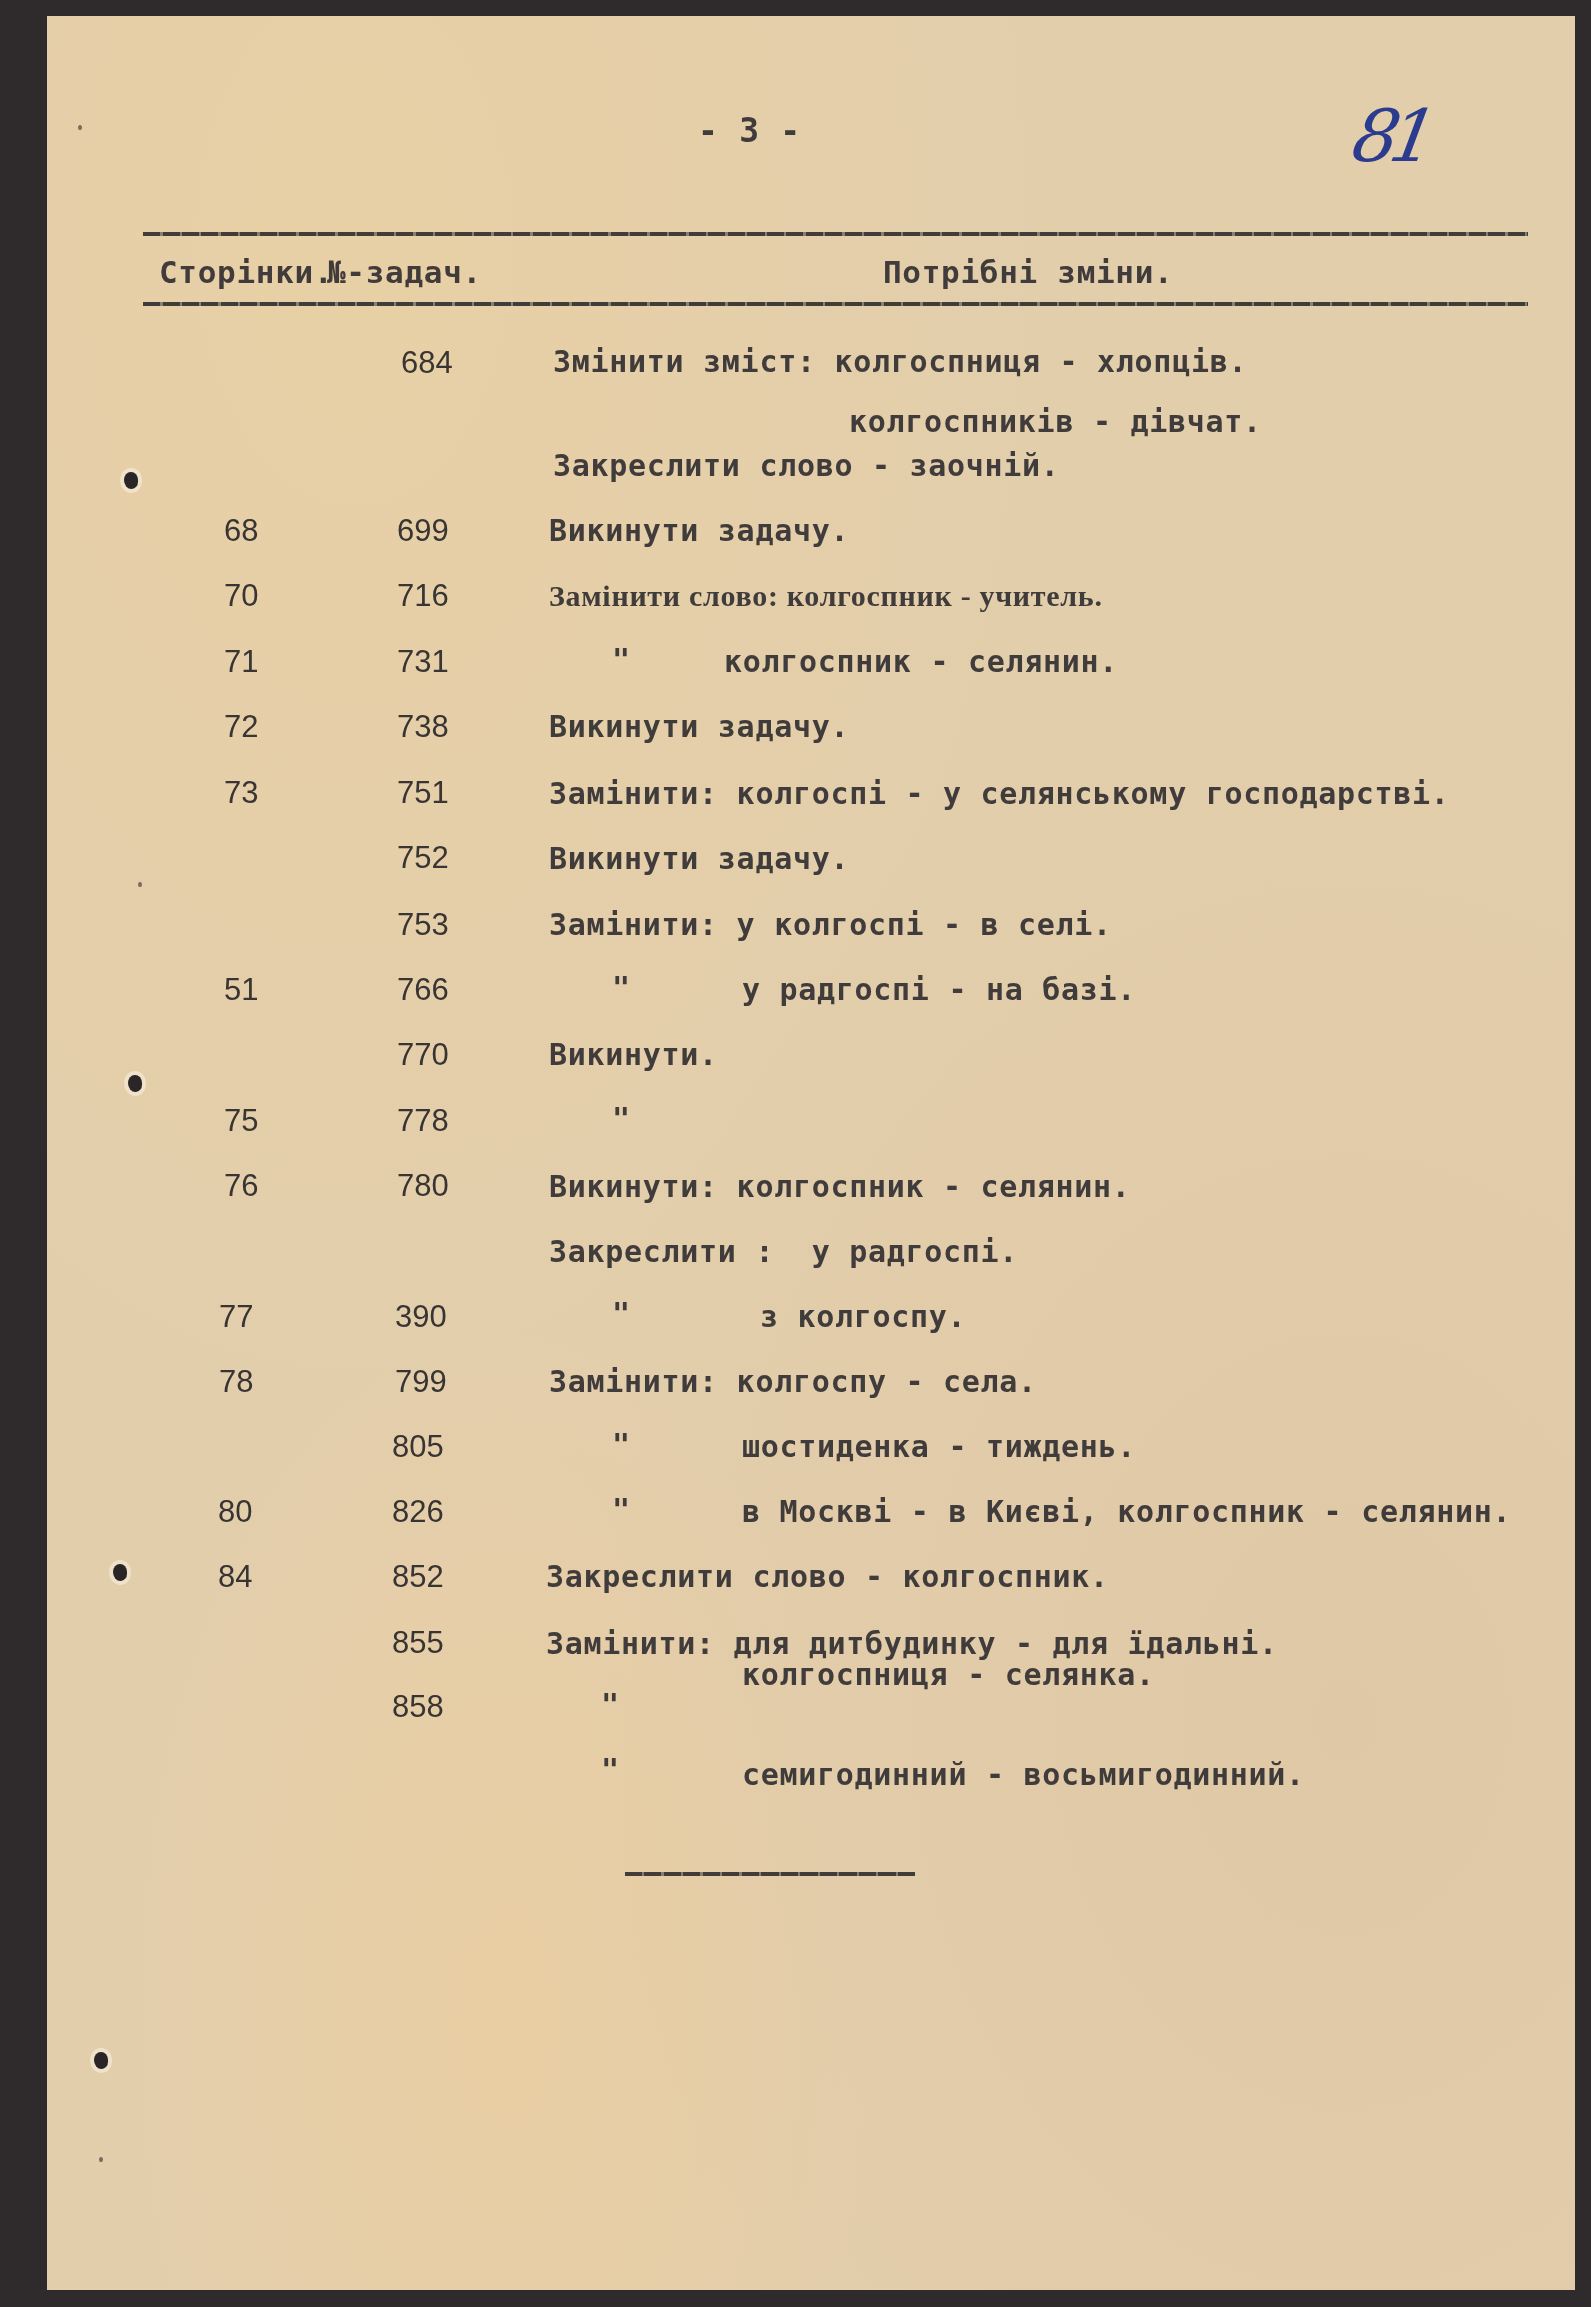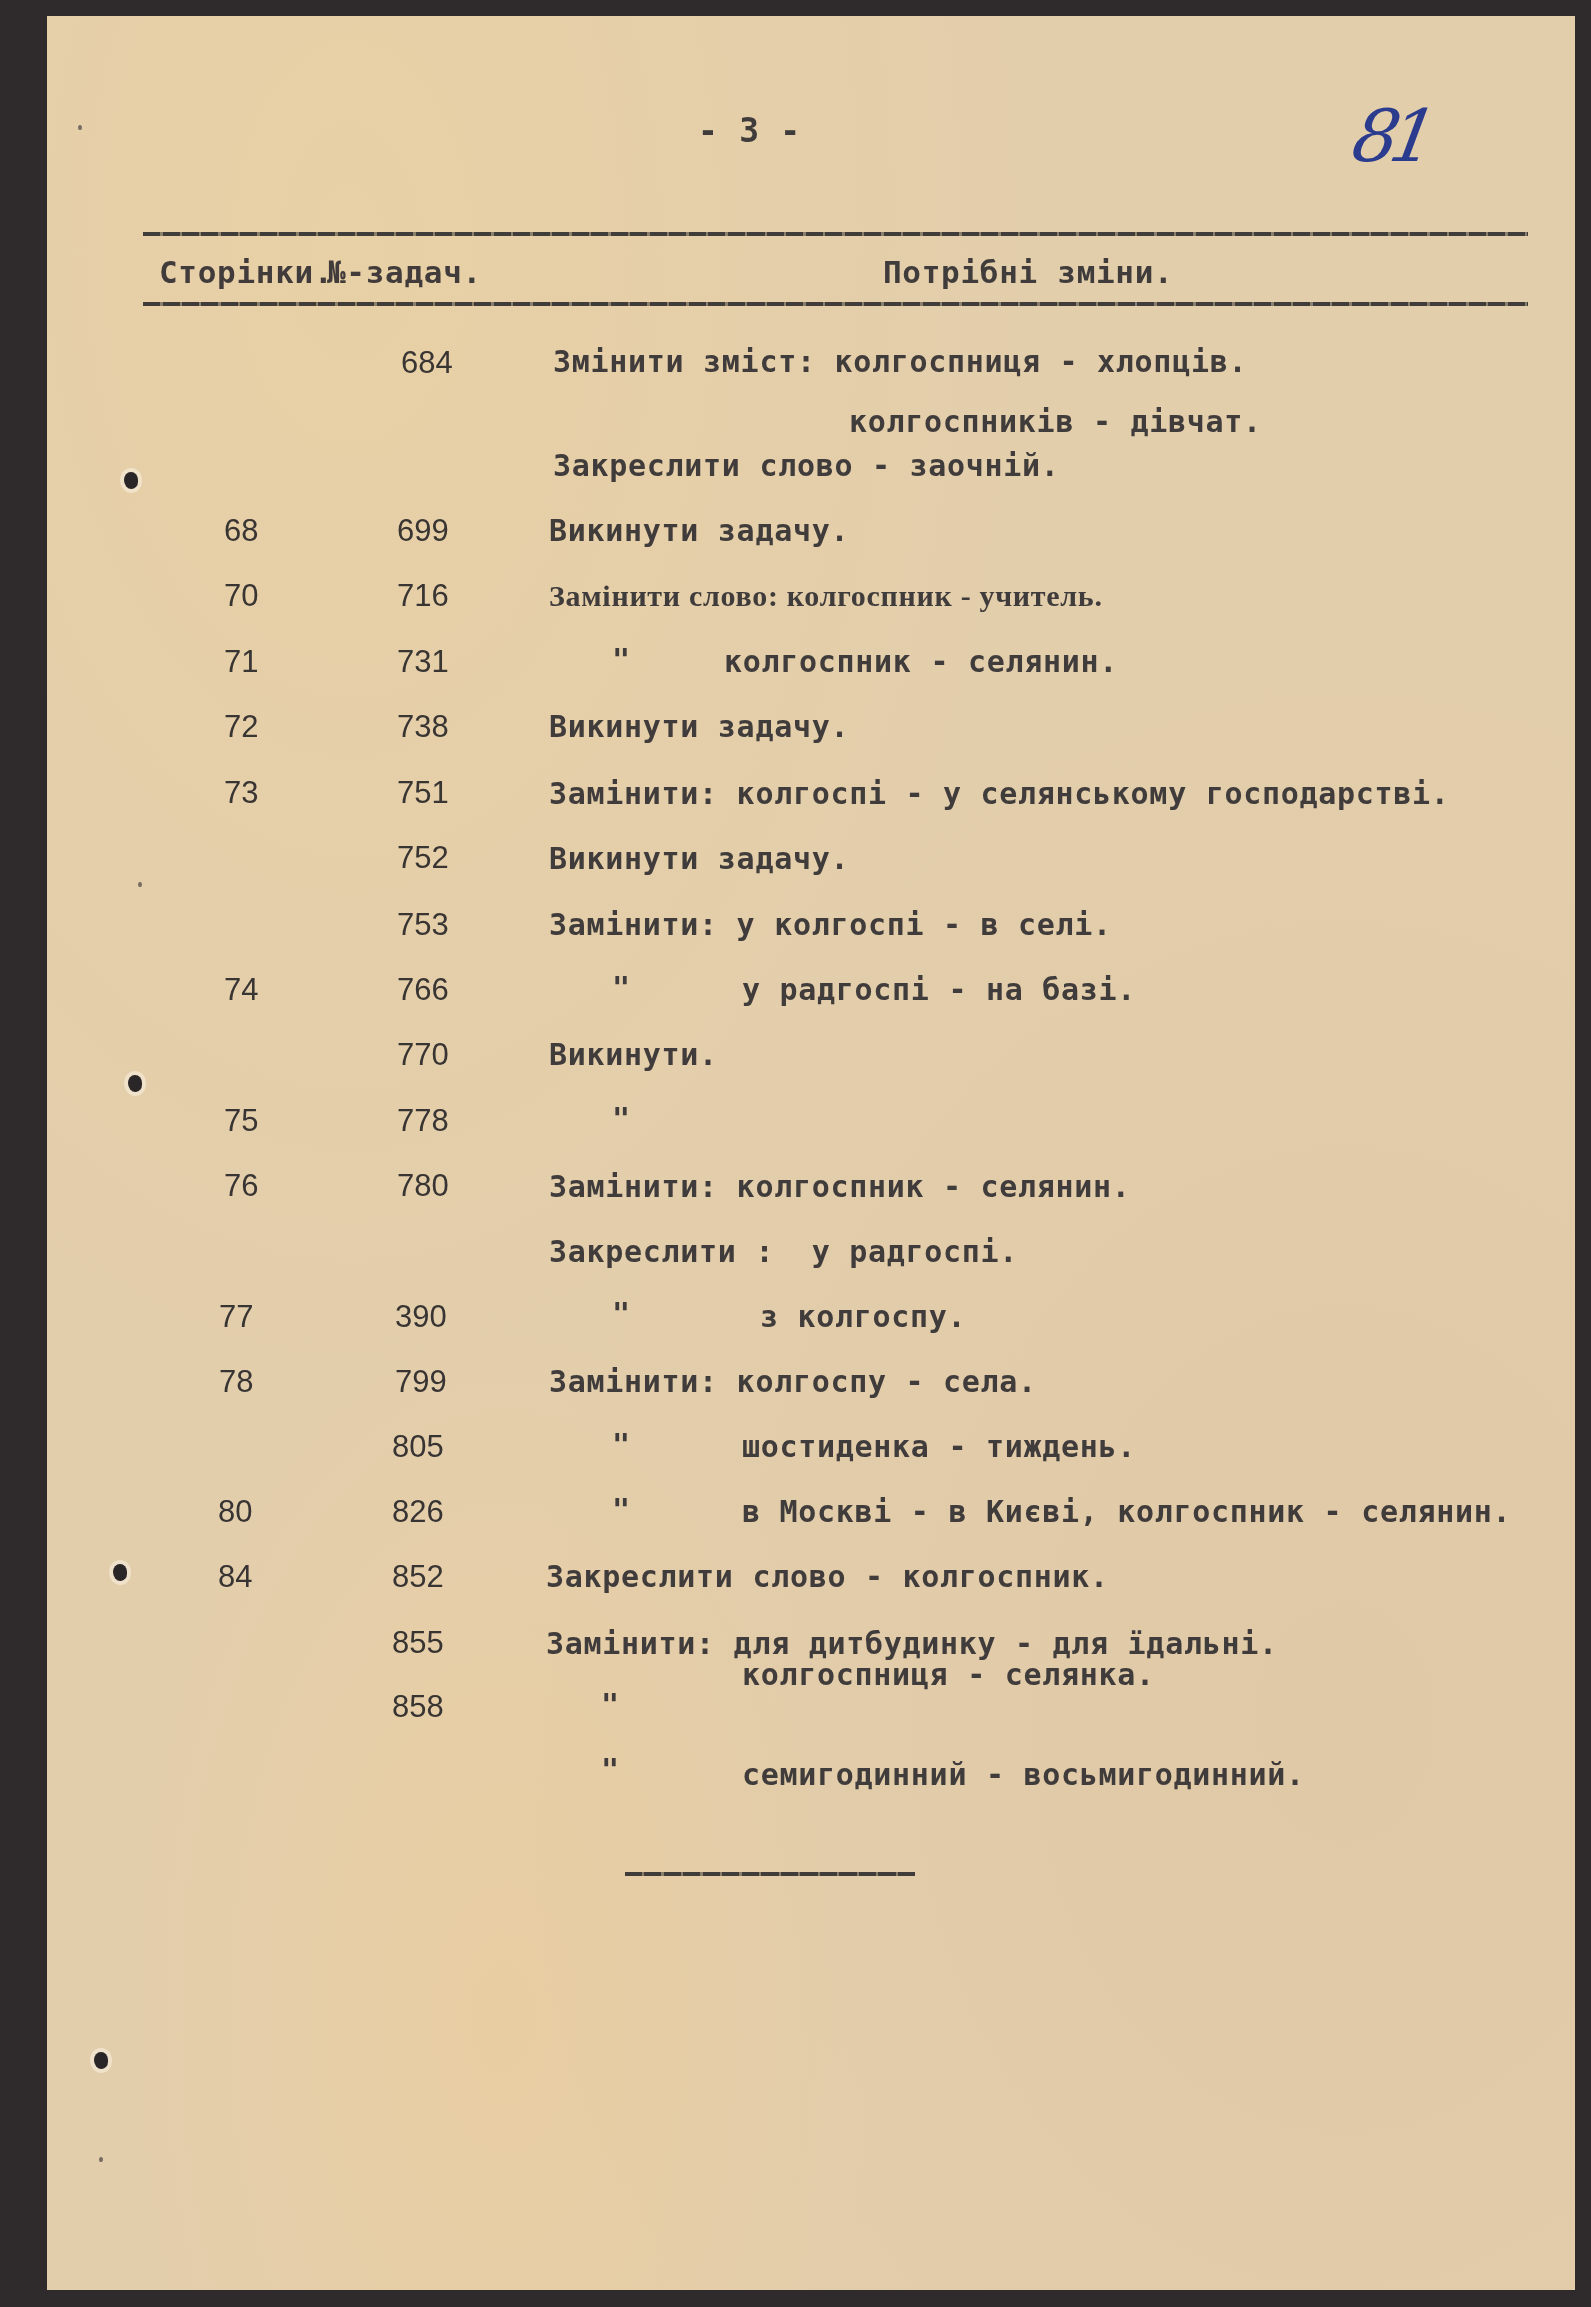--- a/index.html
+++ b/index.html
@@ -94,41 +94,41 @@
     <div class="t num" style="left:350px; top:826px;">752</div>
     <div class="t" style="left:502px; top:828px;">Викинути задачу.</div>
   </div>
 
   <div>
     <div class="t num" style="left:350px; top:893px;">753</div>
     <div class="t" style="left:502px; top:894px;">Замінити: у колгоспі - в селі.</div>
   </div>
 
   <div>
-    <div class="t num" style="left:177px; top:958px;">74</div>
+    <div class="t num" style="left:177px; top:958px;">51</div>
     <div class="t num" style="left:350px; top:958px;">766</div>
     <div class="t" style="left:565px; top:957px;">"</div>
     <div class="t" style="left:695px; top:959px;">у радгоспі - на базі.</div>
   </div>
 
   <div>
     <div class="t num" style="left:350px; top:1023px;">770</div>
     <div class="t" style="left:502px; top:1024px;">Викинути.</div>
   </div>
 
   <div>
     <div class="t num" style="left:177px; top:1089px;">75</div>
     <div class="t num" style="left:350px; top:1089px;">778</div>
     <div class="t" style="left:565px; top:1088px;">"</div>
   </div>
 
   <div>
     <div class="t num" style="left:177px; top:1154px;">76</div>
     <div class="t num" style="left:350px; top:1154px;">780</div>
-    <div class="t" style="left:502px; top:1156px;">Замінити: колгоспник - селянин.</div>
+    <div class="t" style="left:502px; top:1156px;">Викинути: колгоспник - селянин.</div>
   </div>
 
   <div>
     <div class="t" style="left:502px; top:1221px;">Закреслити :  у радгоспі.</div>
   </div>
 
   <div>
     <div class="t num" style="left:172px; top:1285px;">77</div>
     <div class="t num" style="left:348px; top:1285px;">390</div>
     <div class="t" style="left:565px; top:1283px;">"</div>

